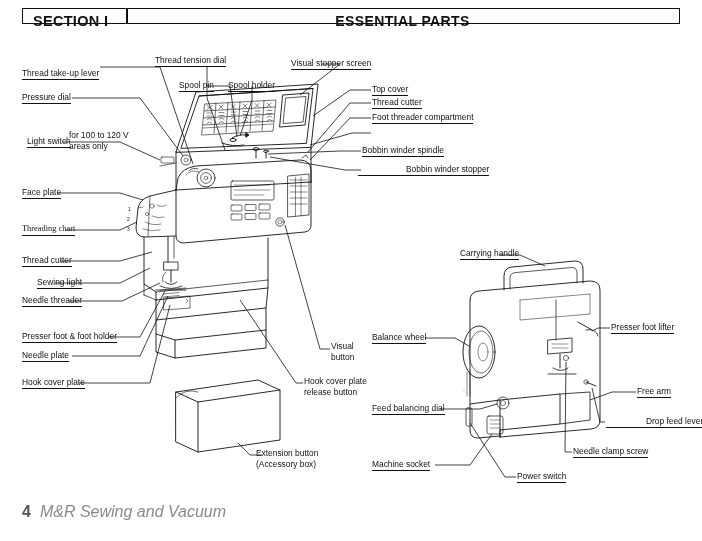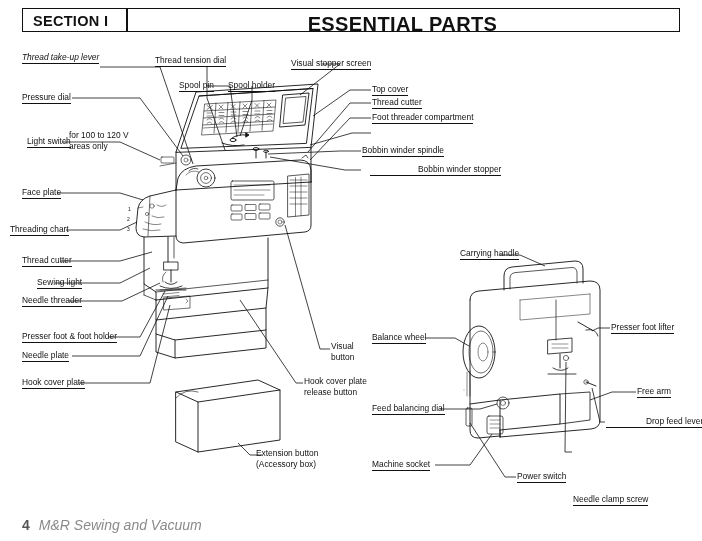--- a/index.html
+++ b/index.html
@@ -8,42 +8,42 @@
     background:#ffffff;
     font-family:"Liberation Sans", sans-serif;
     color:#111;
     overflow:hidden;
     position:relative;
   }
   .page{position:relative;width:702px;height:541px;}
 
   
   .header{
-    position:absolute;left:22px;top:8px;width:658px;height:24px;
+    position:absolute;left:22px;top:8px;width:658px;height:16px;
     border:1.5px solid #111;
     box-sizing:border-box;
   }
   .header .sec{
     position:absolute;left:10px;top:4px;
     font-size:14.5px;font-weight:bold;letter-spacing:.3px;
   }
   .header .sep{
     position:absolute;left:103px;top:0;width:1.5px;height:100%;
     background:#111;
   }
   .header .title{
     position:absolute;left:103px;right:0;top:4px;
     text-align:center;
-    font-size:20px;font-weight:bold;letter-spacing:.4px;
+    font-size:14px;font-weight:bold;letter-spacing:.4px;
   }
 
   
   .footer{
     position:absolute;left:22px;top:503px;
-    font-size:14px;color:#8a8a8a;font-style:italic;margin-top:14px;
+    font-size:16px;color:#8a8a8a;font-style:italic;
   }
   .footer .pg{
     font-style:normal;font-weight:bold;color:#555;margin-right:9px;
   }
 
   
   .lbl{
     position:absolute;
     font-size:8.4px;
     color:#111;
@@ -296,59 +296,59 @@
       <path d="M440 409 L480 409 L497 404"></path>
       <path d="M435 465 L470 465 L492 434"></path>
       <path d="M516 477 L505 477 L470 423"></path>
       <path d="M610 328 L598 328 L592 331"></path>
       <path d="M636 392 L612 392 L590 400"></path>
       <path d="M605 422 L600 422 L592 388"></path>
       <path d="M572 452 L565 452 L566 362"></path>
     </g>
   </svg>
 
-  <div class="lbl ul" style="left:22px;top:52px;font-style:italic;">Thread take-up lever</div>
+  <div class="lbl ul" style="left:22px;top:68px;">Thread take-up lever</div>
   <div class="lbl ul" style="left:22px;top:92px;">Pressure dial</div>
   <div class="lbl ul" style="left:16px;top:136px;margin-left:11px;">Light switch</div>
   <div class="lbl multi" style="left:69px;top:130px;line-height:11px;">for 100 to 120 V
 areas only</div>
   <div class="lbl ul" style="left:22px;top:187px;">Face plate</div>
-  <div class="lbl ul" style="left:10px;top:224px;">Threading chart</div>
+  <div class="lbl ul" style="left:22px;top:224px;font-family:Liberation Serif, serif;">Threading chart</div>
   <div class="lbl ul" style="left:22px;top:255px;">Thread cutter</div>
   <div class="lbl ul" style="left:37px;top:277px;">Sewing light</div>
   <div class="lbl ul" style="left:22px;top:295px;">Needle threader</div>
   <div class="lbl ul" style="left:22px;top:331px;">Presser foot &amp; foot holder</div>
   <div class="lbl ul" style="left:22px;top:350px;">Needle plate</div>
   <div class="lbl ul" style="left:22px;top:377px;">Hook cover plate</div>
 
   <div class="lbl ul" style="left:155px;top:55px;">Thread tension dial</div>
   <div class="lbl ul" style="left:179px;top:80px;">Spool pin</div>
   <div class="lbl ul" style="left:228px;top:80px;">Spool holder</div>
   <div class="lbl ul" style="left:291px;top:58px;">Visual stopper screen</div>
 
   <div class="lbl ul" style="left:372px;top:84px;">Top cover</div>
   <div class="lbl ul" style="left:372px;top:97px;">Thread cutter</div>
   <div class="lbl ul" style="left:372px;top:112px;">Foot threader compartment</div>
   <div class="lbl ul" style="left:362px;top:145px;">Bobbin winder spindle</div>
-  <div class="lbl ul" style="left:370px;top:164px;padding-left:48px;">Bobbin winder stopper</div>
+  <div class="lbl ul" style="left:358px;top:164px;padding-left:48px;">Bobbin winder stopper</div>
 
   <div class="lbl multi" style="left:331px;top:341px;line-height:11px;">Visual
 button</div>
   <div class="lbl multi" style="left:304px;top:376px;line-height:11px;">Hook cover plate
 release button</div>
   <div class="lbl multi" style="left:256px;top:448px;line-height:11px;">Extension button
 (Accessory box)</div>
 
   <div class="lbl ul" style="left:460px;top:248px;">Carrying handle</div>
   <div class="lbl ul" style="left:372px;top:332px;">Balance wheel</div>
   <div class="lbl ul" style="left:372px;top:403px;">Feed balancing dial</div>
   <div class="lbl ul" style="left:372px;top:459px;">Machine socket</div>
   <div class="lbl ul" style="left:517px;top:471px;">Power switch</div>
   <div class="lbl ul" style="left:611px;top:322px;">Presser foot lifter</div>
   <div class="lbl ul" style="left:637px;top:386px;">Free arm</div>
   <div class="lbl ul" style="left:606px;top:416px;padding-left:40px;">Drop feed lever</div>
-  <div class="lbl ul" style="left:573px;top:446px;margin-top:48px;">Needle clamp screw</div>
+  <div class="lbl ul" style="left:573px;top:446px;">Needle clamp screw</div>
 
   <div class="footer">
     <span class="pg">4</span><span>M&amp;R Sewing and Vacuum</span>
   </div>
 
 </div>
 
 </body></html>

